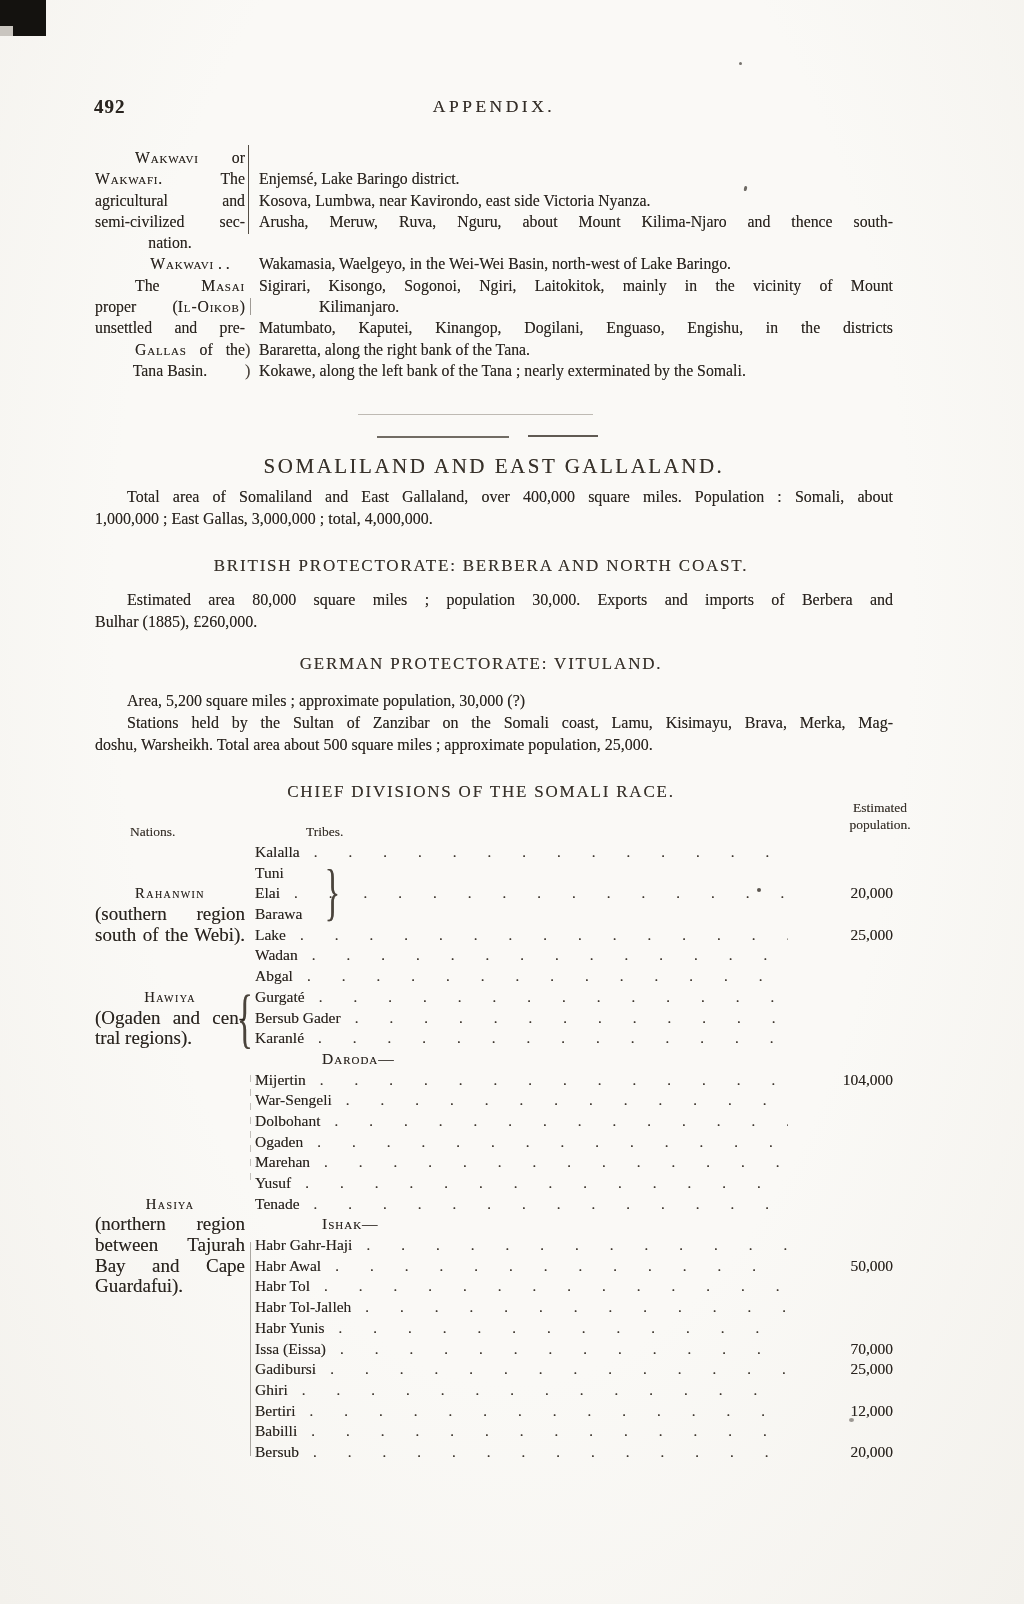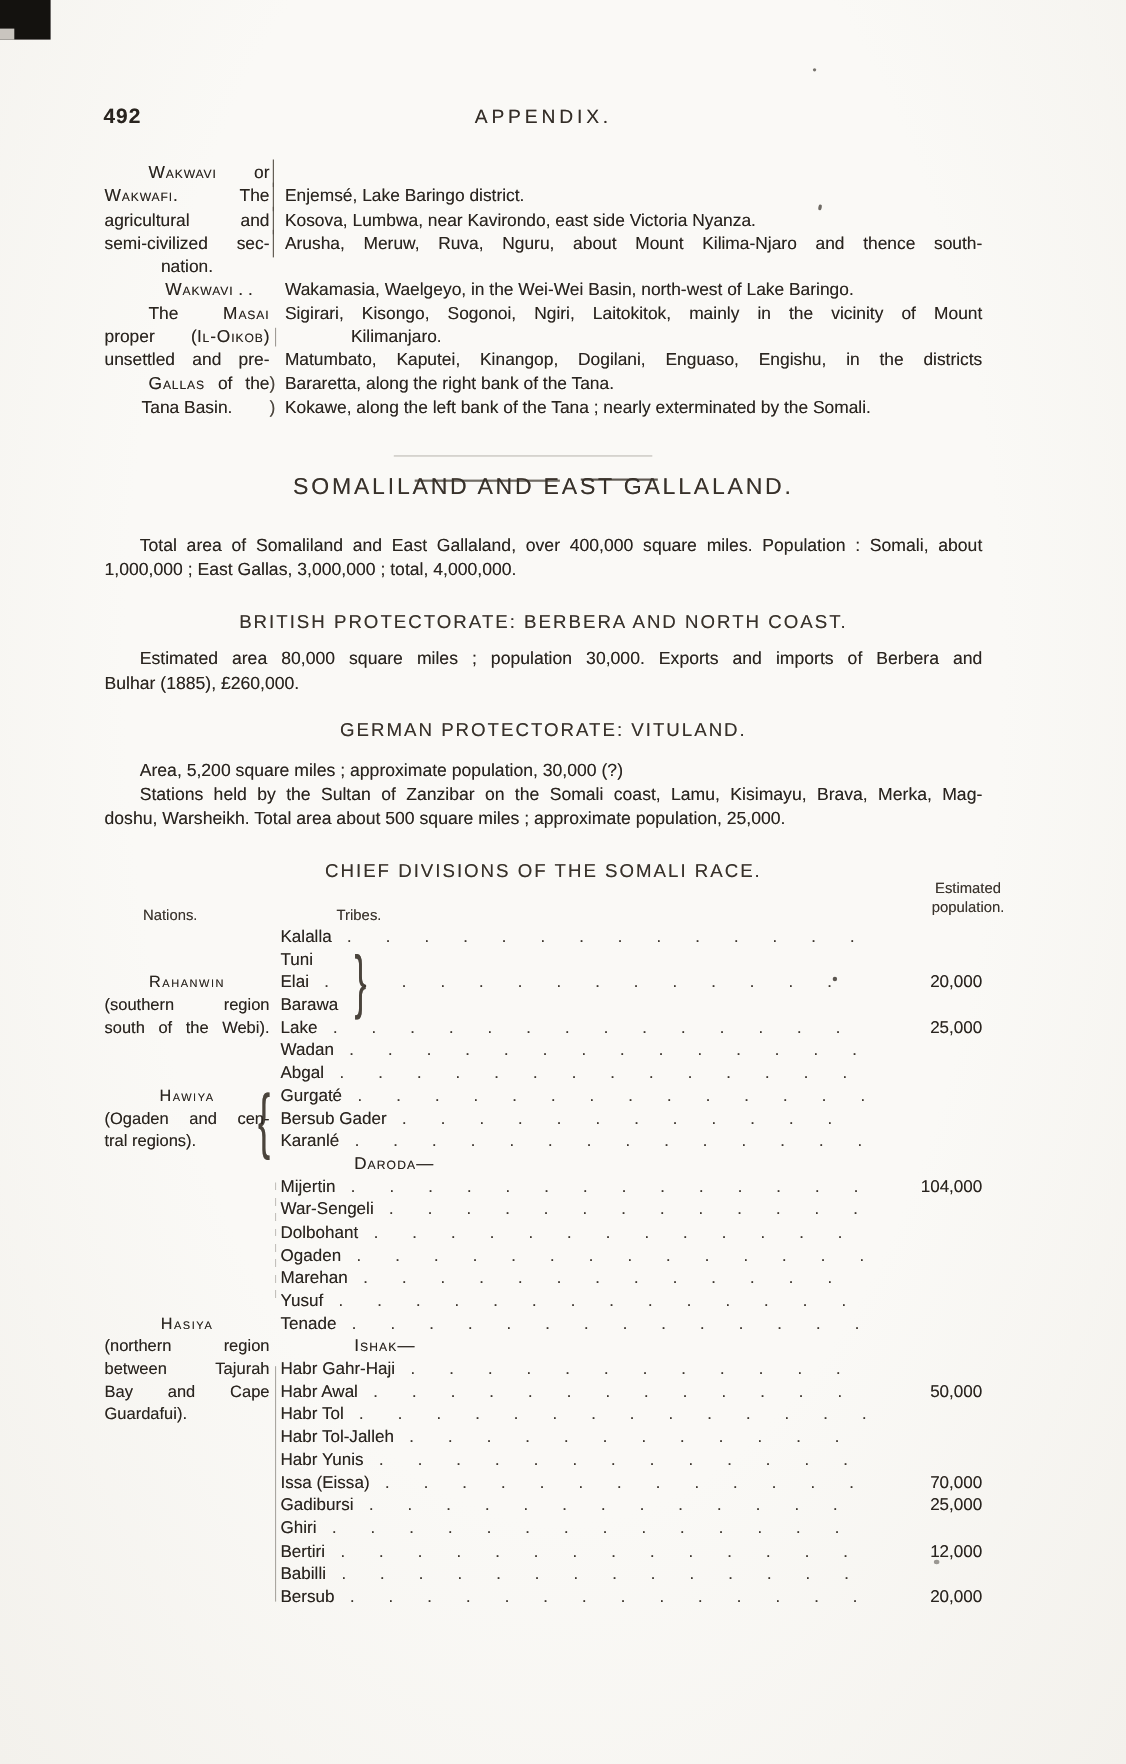--- a/index.html
+++ b/index.html
@@ -1,19 +1,19 @@
 <!DOCTYPE html>
 <html><head>
 <meta charset="utf-8">
 <style>
   html,body{margin:0;padding:0;background:#dedbd6;}
   .page{
     position:relative;width:1024px;height:1604px;overflow:hidden;
     background:radial-gradient(ellipse at 50% 38%, #faf9f6 55%, #f3f1ec 100%);
-    font-family:Liberation Sans, sans-serif;
+    font-family:Liberation Serif, serif;
     color:#29241f;
     text-shadow:0 0 .4px rgba(30,20,10,.45);
   }
   .abs{position:absolute;}
   .sc{font-variant:small-caps;letter-spacing:.8px;}
   
   .pageno{left:94px;top:96px;font-size:19px;font-weight:bold;letter-spacing:1px;}
   .runhead{left:95px;top:96px;width:798px;text-align:center;font-size:17.5px;letter-spacing:3.5px;color:#332d27;}
   
   .masai{left:95px;top:147px;width:798px;font-size:15.8px;}
@@ -25,33 +25,33 @@
   .m-gutter.bar::before{content:"";position:absolute;left:3px;top:-2px;bottom:-2px;width:1.4px;background:#544e45;}
   .m-gutter.bar2::before{content:"";position:absolute;left:5px;top:2px;bottom:2px;width:1px;background:#544e45;opacity:.55;}
   .m-right{flex:1;}
   .m-right.rind{padding-left:60px;}
   .m-right.jst{text-align:justify;text-align-last:justify;}
   
   .rule-a{left:358px;top:414px;width:235px;height:1px;background:#8d867c;opacity:.55;}
   .rule-b{left:377px;top:436px;width:132px;height:2px;background:#4f4940;opacity:.8;}
   .rule-c{left:528px;top:435px;width:70px;height:2px;background:#443e36;opacity:.85;}
   
-  .h-main{left:95px;top:431px;width:798px;text-align:center;font-size:21px;letter-spacing:2.5px;color:#37312a;}
-  .h-sub{left:95px;width:798px;text-align:center;font-size:17px;letter-spacing:1.8px;color:#37312a;}
+  .h-main{left:95px;top:454px;width:798px;text-align:center;font-size:21px;letter-spacing:2.5px;color:#37312a;}
+  .h-sub{left:82px;width:798px;text-align:center;font-size:17px;letter-spacing:1.8px;color:#37312a;}
   .para{left:95px;width:798px;font-size:16px;}
   .p-line{line-height:21.6px;}
   .p-line.ind{text-indent:32px;}
   .p-line.jst{text-align:justify;text-align-last:justify;}
   
   .t-head-nations{left:130px;top:824px;font-size:13.5px;color:#3a342d;}
   .t-head-tribes{left:306px;top:824px;font-size:13.5px;color:#3a342d;}
   .t-head-pop{left:830px;top:799px;width:100px;text-align:center;font-size:13.5px;line-height:17px;color:#3a342d;}
   .dtable{left:95px;top:842px;width:798px;font-size:15.5px;}
   .t-row{display:flex;align-items:baseline;height:20.7px;position:relative;padding-left:160px;box-sizing:border-box;line-height:20.7px;white-space:nowrap;}
-  .t-nation{position:absolute;left:0;top:0;width:150px;font-size:15px;line-height:20.7px;text-align:left;}
+  .t-nation{position:absolute;left:0;top:0;width:150px;font-size:19px;line-height:20.7px;text-align:left;}
   .t-nation.c{font-variant:small-caps;letter-spacing:1.4px;text-align:center;font-size:14.8px;}
   .t-nation.jst{text-align:justify;text-align-last:justify;}
   .t-tribe{flex:none;}
   .t-tribe.subhead{margin-left:67px;font-variant:small-caps;letter-spacing:1px;}
   .t-dots{flex:1;overflow:hidden;white-space:nowrap;letter-spacing:31px;padding-left:14px;color:#3d362e;font-size:15px;}
   .t-pop{width:105px;flex:none;text-align:right;}
   .brace{position:absolute;font-size:64px;line-height:64px;color:#4a443c;transform:scaleX(.5);font-weight:normal;}
   .vline{position:absolute;width:1.2px;}
   .vl-a{left:155px;top:233px;height:112px;background:repeating-linear-gradient(to bottom,#5c564e 0 7px,transparent 7px 14px);opacity:.35;}
   .vl-b{left:155px;top:400px;height:214px;background:#5c564e;opacity:.5;}

